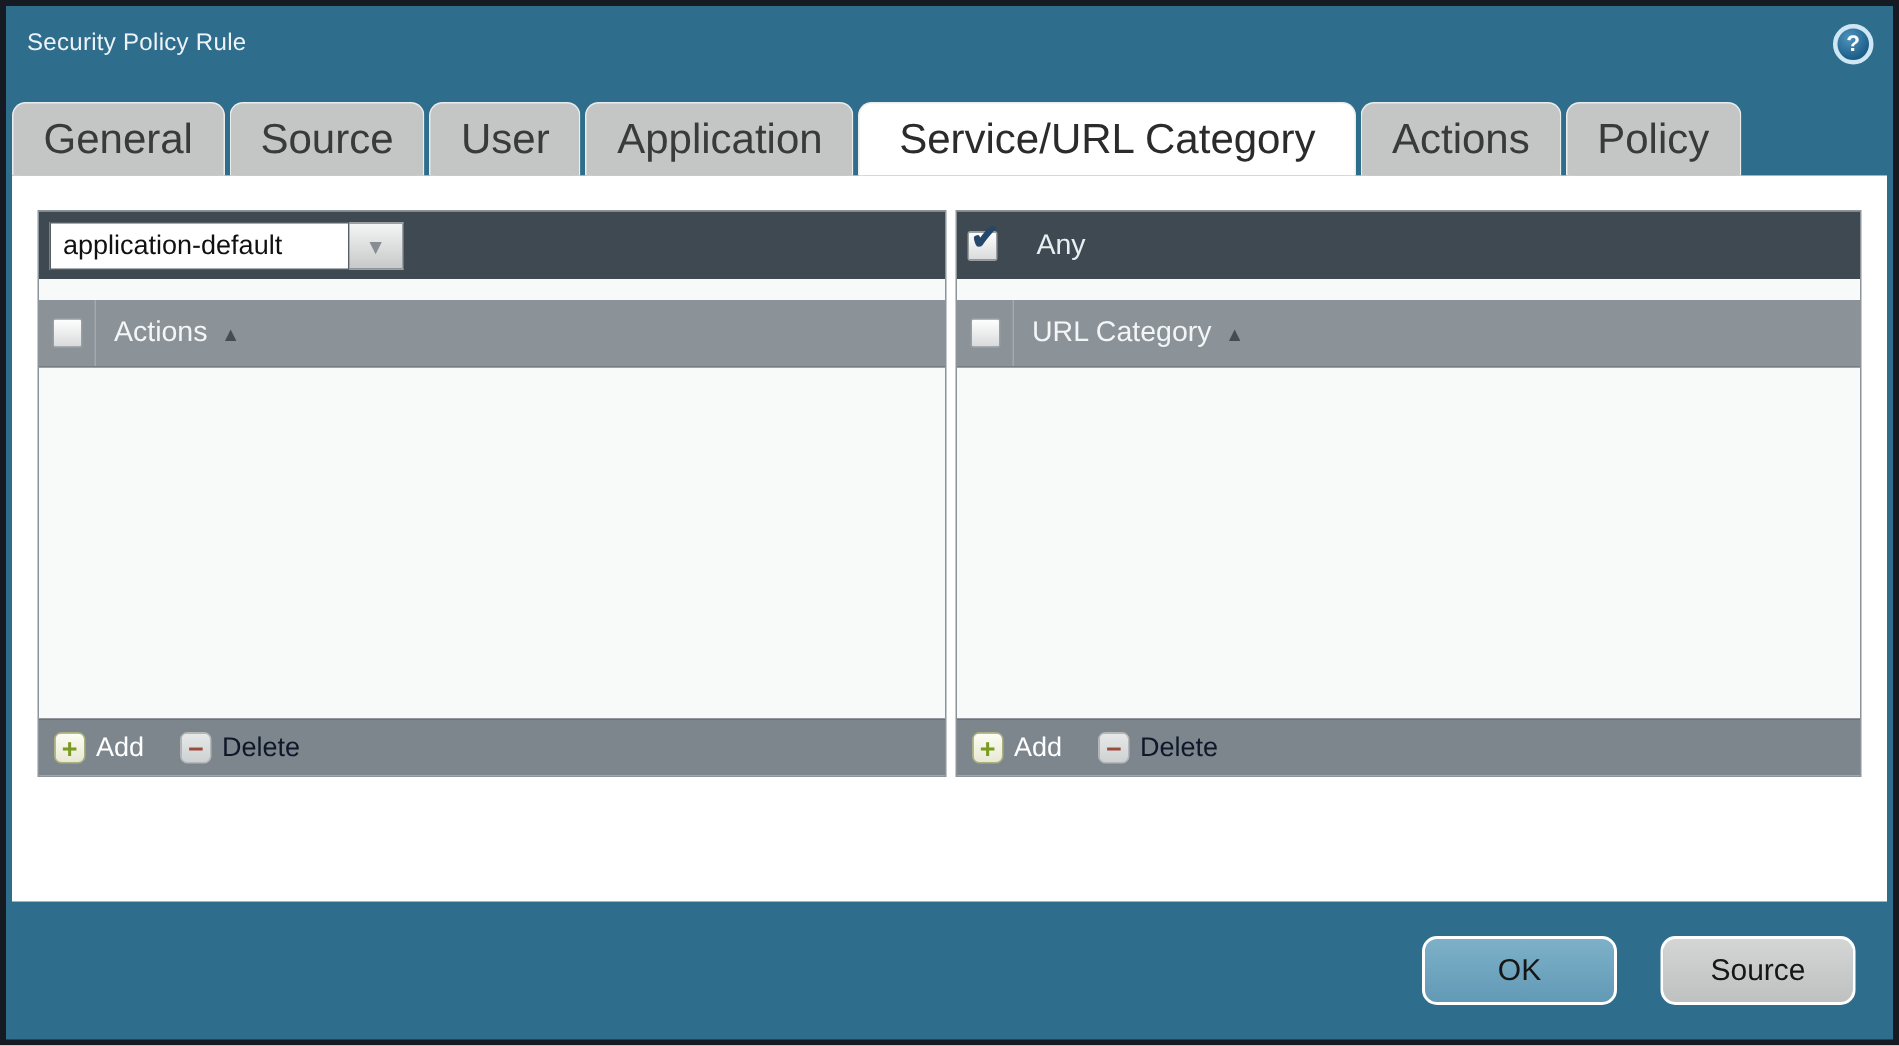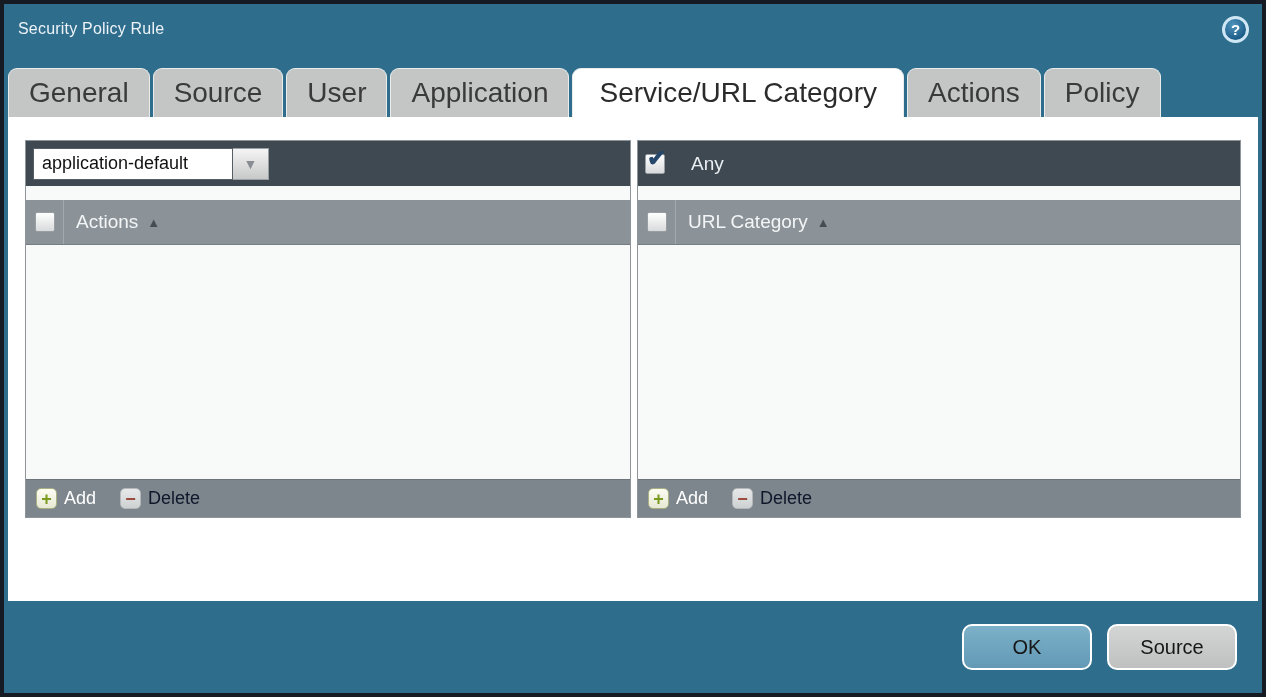--- a/index.html
+++ b/index.html
@@ -132,21 +132,21 @@
   .tool-btn.delete .tb-icon {
     background:linear-gradient(#e7e9e9, #ced1d2);
     border:1px solid #b4b8ba; color:#9c4a3c;
   }
   .tool-btn.delete { cursor:default; }
   .tool-btn.delete .tb-label { font-size:18px; color:#0f172a; }
 
   
   .footer-buttons {
     position:absolute; top:620px; right:25px;
-    display:flex; gap:15px;padding-left:43px;
+    display:flex; gap:29px;padding-left:43px;
   }
   .btn {
     width:130px; height:46px; box-sizing:border-box;
     border:2px solid #ffffff; border-radius:10px;
     font-size:20px; color:#161616; font-family:inherit;
     display:flex; align-items:center; justify-content:center;
     cursor:pointer;
   }
   .btn.ok     { background:linear-gradient(#7db1c9, #6299b5); }
   .btn.cancel { background:linear-gradient(#d4d6d6, #bfc1c1); }

